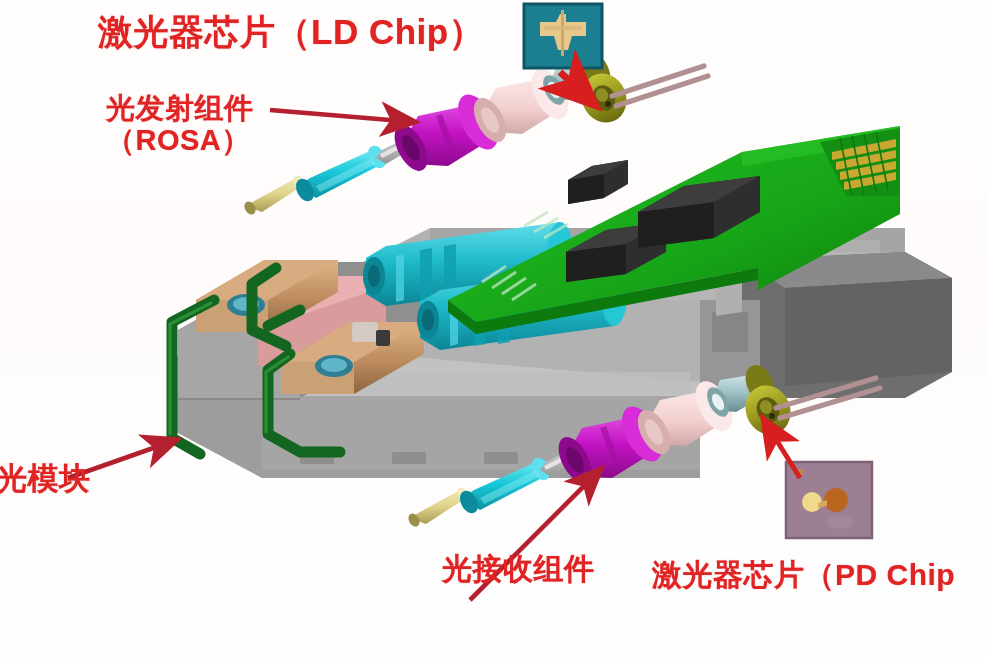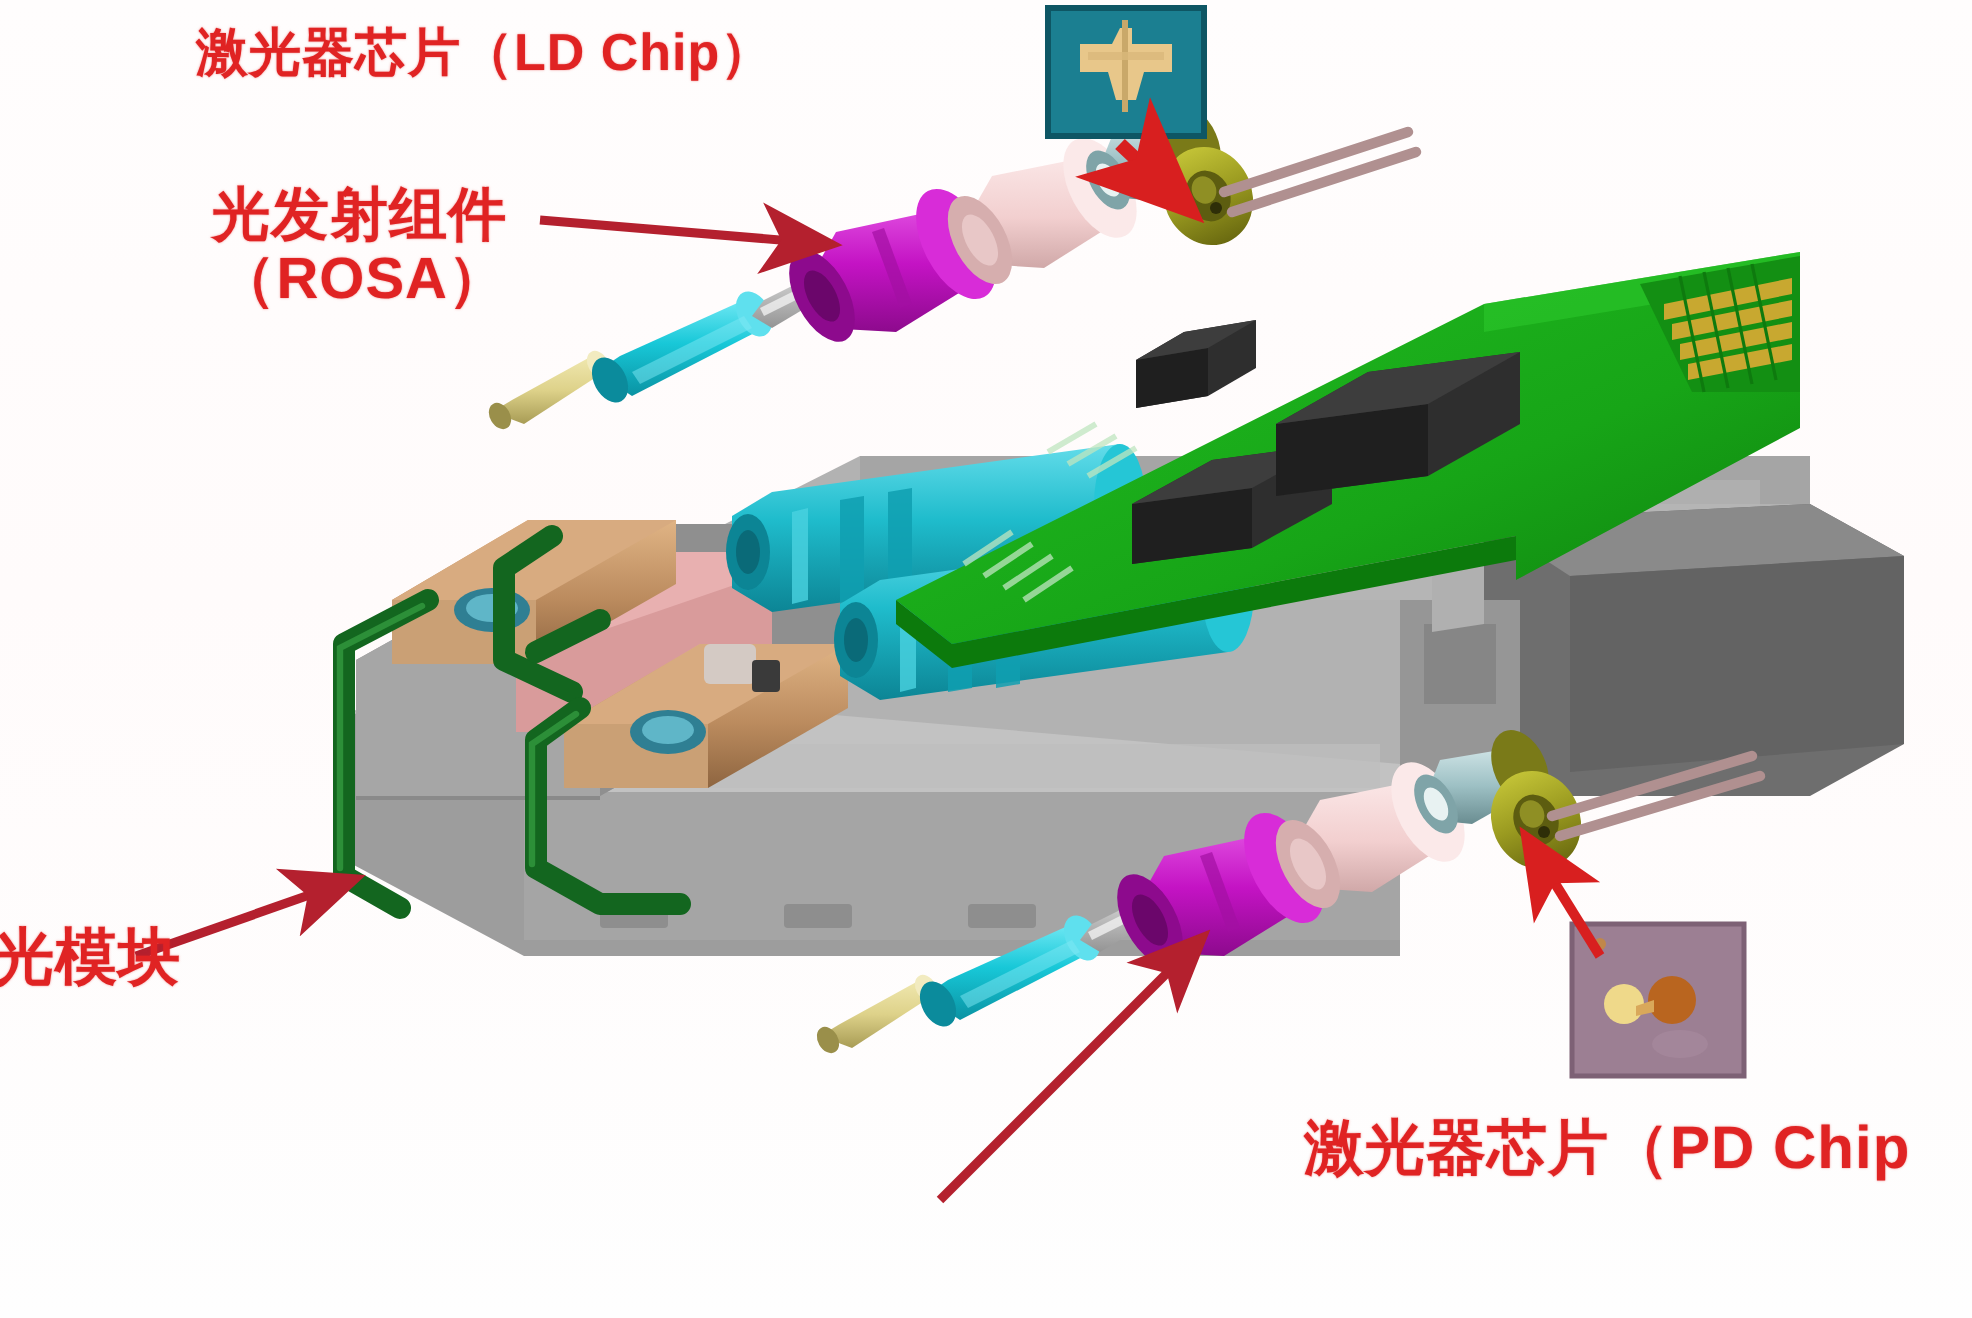--- a/index.html
+++ b/index.html
@@ -23,23 +23,23 @@
     position: absolute;
     color: #e02323;
     font-weight: bold;
     letter-spacing: 0.5px;
     line-height: 1.12;
     white-space: nowrap;
     text-shadow: 0 0 1.1px rgba(224,35,35,.55);
     -webkit-font-smoothing: antialiased;
   }
   .label .ln { display: block; }
-  .label.center .ln { text-align: right; }
-
-  #lbl-ld     { left: 98px;  top: 12px;  font-size: 26px; }
+  .label.center .ln { text-align: left; }
+
+  #lbl-ld     { left: 98px;  top: 12px;  font-size: 35px; }
   #lbl-tosa   { left: 106px; top: 92px;  font-size: 29px; }
   #lbl-module { left: -4px;  top: 462px; font-size: 31px; }
   #lbl-rosa   { left: 442px; top: 552px; font-size: 30px; }
   #lbl-pd     { left: 652px; top: 558px; font-size: 30px; }
 </style>
 </head>
 <body>
 
 <div id="stage">
 
@@ -386,19 +386,20 @@
   <div class="label center" id="lbl-tosa">
     <span class="ln">光发射组件</span>
     <span class="ln">（ROSA）</span>
   </div>
 
   <div class="label" id="lbl-module">
     <span class="ln">光模块</span>
   </div>
 
   <div class="label center" id="lbl-rosa">
+    <span class="ln">光接收组件</span>
   </div>
 
   <div class="label" id="lbl-pd">
     <span class="ln">激光器芯片（PD Chip</span>
   </div>
 
 </div>
 
 </body></html>

